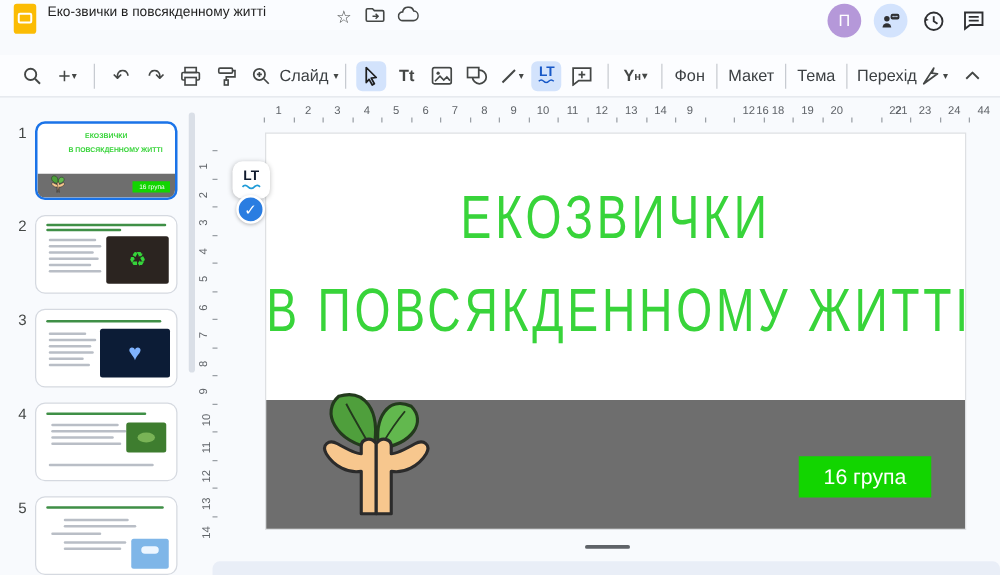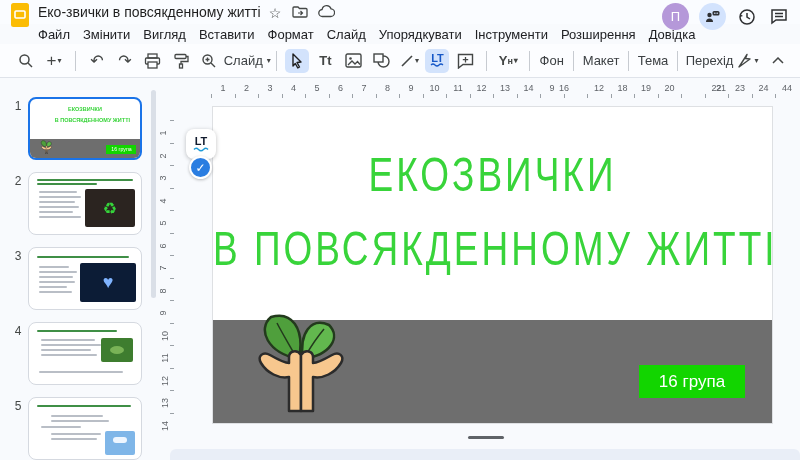--- a/index.html
+++ b/index.html
@@ -3,21 +3,21 @@
 <meta charset="utf-8">
 <style>
   * { margin:0; padding:0; box-sizing:border-box; }
   html,body { width:800px; height:460px; overflow:hidden; background:#f8fafd;
               font-family:"Liberation Sans", sans-serif; }
   #app { position:relative; width:800px; height:460px; background:#f8fafd; }
 
   
   #titlebar { position:absolute; left:0; top:0; width:800px; height:24px; background:#fafcff; }
   #logo { position:absolute; left:10px; top:2px; width:20px; height:26px; }
-  #doc-title { position:absolute; left:38px; top:4px; font-size:14px; color:#1f1f1f; white-space:nowrap; }
+  #doc-title { position:absolute; left:38px; top:4px; font-size:11px; color:#1f1f1f; white-space:nowrap; }
   .tb-ic { position:absolute; top:5px; width:18px; height:16px; color:#444746; font-size:14px; line-height:16px; text-align:center; }
   #star-ic { left:266px; }
   #folder-ic { left:291px; }
   #cloud-ic { left:317px; }
   #right-icons { position:absolute; right:10px; top:3px; display:flex; align-items:center; gap:10px; }
   #avatar { width:27px; height:27px; border-radius:50%; color:#fff; font-size:13px; display:flex; align-items:center; justify-content:center; }
   #present-pill { width:27px; height:27px; border-radius:50%; background:#d3e3fd; display:flex; align-items:center; justify-content:center; }
   .line-ic { width:22px; height:22px; display:flex; align-items:center; justify-content:center; color:#2f3033; }
 
   #menubar { position:absolute; left:38px; top:24px; height:20px; display:flex; gap:13px; align-items:center; }
@@ -130,32 +130,20 @@
       </div>
       <div class="line-ic">
         <svg width="18" height="17" viewBox="0 0 18 17">
             <path d="M2,2 H16 V12 H6 L2,15 Z" fill="none" stroke="#2f3033" stroke-width="1.5"></path>
             <path d="M5,5.5 H13 M5,8.5 H13" stroke="#2f3033" stroke-width="1.3"></path>
           </svg>
       </div>
     </div>
   </div>
 
-  <div id="menubar">
-      <span class="menu-item">Файл</span>
-      <span class="menu-item">Змінити</span>
-      <span class="menu-item">Вигляд</span>
-      <span class="menu-item">Вставити</span>
-      <span class="menu-item">Формат</span>
-      <span class="menu-item">Слайд</span>
-      <span class="menu-item">Упорядкувати</span>
-      <span class="menu-item">Інструменти</span>
-      <span class="menu-item">Розширення</span>
-      <span class="menu-item">Довідка</span>
-    </div>
 
   <div id="toolbar">
     <div class="tool">
       <svg width="16" height="16" viewBox="0 0 16 16">
           <circle cx="6.5" cy="6.5" r="4.5" fill="none" stroke="#444746" stroke-width="1.5"></circle>
           <path d="M10,10 L14,14" stroke="#444746" stroke-width="1.5"></path>
         </svg>
     </div>
     <div class="tool" style="font-size:17px;">
       <span>+</span>
@@ -361,21 +349,21 @@
       <span class="rn" style="left: 458px;">11</span>
       <div class="tick" style="left: 446.25px;"></div>
       <span class="rn" style="left: 481.5px;">12</span>
       <div class="tick" style="left: 469.75px;"></div>
       <span class="rn" style="left: 505px;">13</span>
       <div class="tick" style="left: 493.25px;"></div>
       <span class="rn" style="left: 528.5px;">14</span>
       <div class="tick" style="left: 516.75px;"></div>
       <span class="rn" style="left: 552px;">9</span>
       <div class="tick" style="left: 540.25px;"></div>
-      <span class="rn" style="left: 564px;">16</span>
+      <span class="rn" style="left: 610px;">16</span>
       <div class="tick" style="left: 563.75px;"></div>
       <span class="rn" style="left: 599px;">12</span>
       <div class="tick" style="left: 587.25px;"></div>
       <span class="rn" style="left: 622.5px;">18</span>
       <div class="tick" style="left: 610.75px;"></div>
       <span class="rn" style="left: 646px;">19</span>
       <div class="tick" style="left: 634.25px;"></div>
       <span class="rn" style="left: 669.5px;">20</span>
       <div class="tick" style="left: 657.75px;"></div>
       <span class="rn" style="left: 721px;">21</span>

